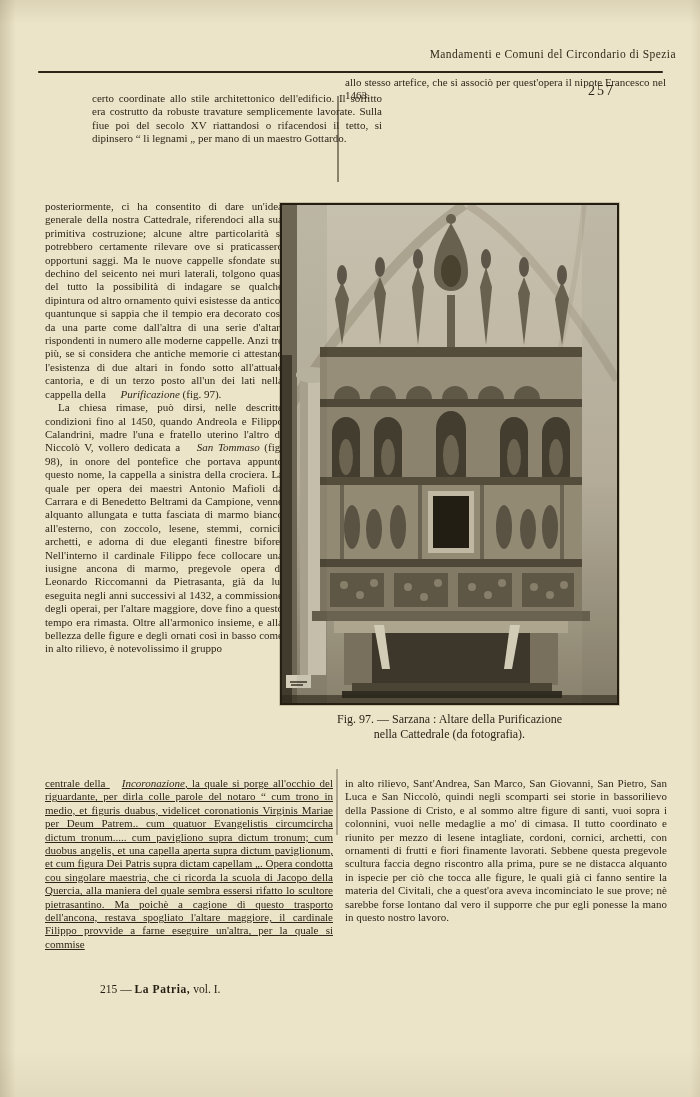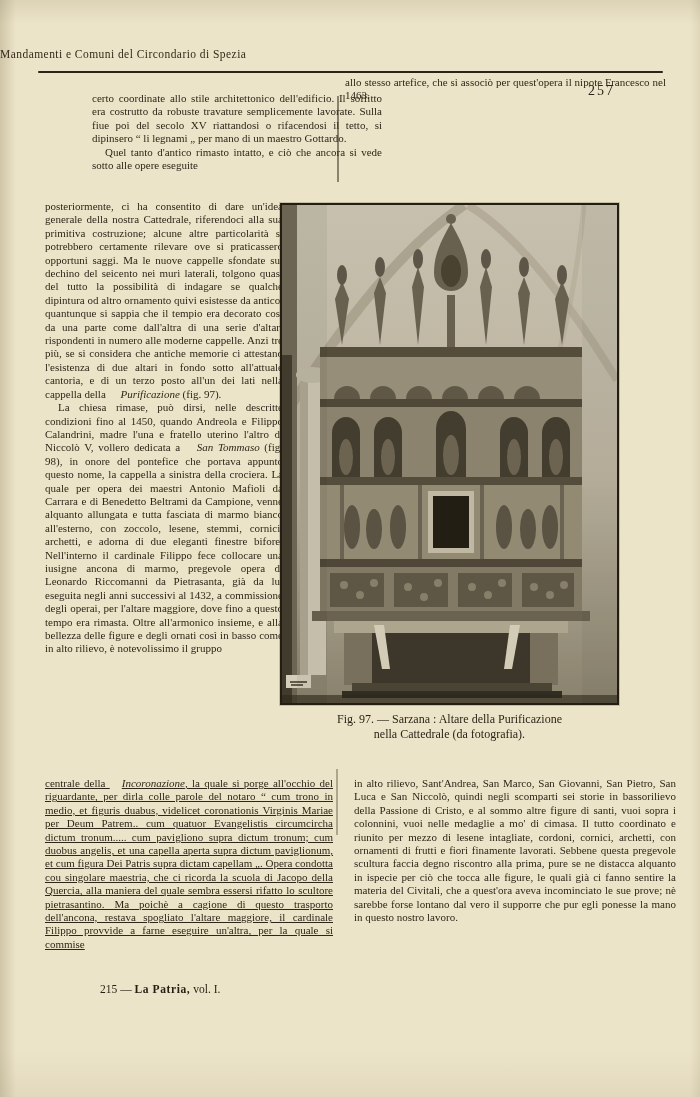--- a/index.html
+++ b/index.html
@@ -13,41 +13,41 @@
     background-image:
       linear-gradient(90deg,  rgba(104,88,52,.22), rgba(104,88,52,0) 16px),
       linear-gradient(270deg, rgba(104,88,52,.10), rgba(104,88,52,0) 10px),
       linear-gradient(180deg, rgba(104,88,52,.12), rgba(104,88,52,0) 24px),
       linear-gradient(0deg,   rgba(104,88,52,.08), rgba(104,88,52,0) 46px);
   }
   .page { position:absolute; inset:0; }
 
   .running-title {
     position:absolute; top:48px; left:0; width:676px;
-    text-align:left; font-size:11.5px; letter-spacing:.45px; color:#322a1a;
+    text-align:right; font-size:11.5px; letter-spacing:.45px; color:#322a1a;
   }
   .page-number {
     position:absolute; top:43px; left:588px;
     font-size:14px; letter-spacing:2px; color:#2b2418;margin-top:40px;
   }
   .header-rule {
     position:absolute; top:71px; left:38px; width:625px; height:2px;
     background:#2a2316; border-radius:1px;
   }
 
   .seg {
     position:absolute; text-align:justify;
     font-size:11px; line-height:13.4px; color:#2e2719;
   }
   .seg p.indent { text-indent:13px; }
   .seg-a  { left:45px;  top:92px;  width:290px; height:108px; overflow:hidden;margin-left:47px; }
   .seg-b  { left:45px;  top:200px; width:238px; height:576px; overflow:hidden; }
   .seg-c  { left:45px;  top:777px; width:288px; height:214px; overflow:hidden;text-decoration:underline; }
   .seg-r1 { left:345px; top:76px;  width:321px; height:102px; overflow:hidden; }
-  .seg-r2 { left:354px; top:777px; width:322px; height:198px; overflow:hidden; }
+  .seg-r2 { left:345px; top:777px; width:322px; height:198px; overflow:hidden; }
   .seg i { font-style:italic;margin-left:12px; }
 
   .col-divider { position:absolute; width:2px; }
   .divider-top    { left:337px; top:96px;  height:86px; background:rgba(60,50,34,.55); }
   .divider-bottom { left:336px; top:769px; height:66px; background:rgba(60,50,34,.35); }
 
   .photo {
     position:absolute; left:280px; top:203px; width:339px; height:502px;
     border:2px solid #241d12; background:#c6bfae;
     box-shadow:0 0 0 1px rgba(90,78,50,.25);
@@ -69,21 +69,20 @@
 
   <div class="running-title">Mandamenti e Comuni del Circondario di Spezia</div>
   <div class="page-number">257</div>
   <div class="header-rule"></div>
 
   <div class="col-divider divider-top"></div>
   <div class="col-divider divider-bottom"></div>
 
   <section class="seg seg-a">
     <p>certo coordinate allo stile architettonico dell'edificio. Il soffitto era costrutto da robuste travature semplicemente lavorate. Sulla fiue poi del secolo XV riattandosi o rifacendosi il tetto, si dipinsero “ li legnami „ per mano di un maestro Gottardo.</p>
-    <p class="indent">Quel tanto d'antico rimasto intatto, e ciò che ancora si vede sotto alle opere eseguite</p>
   </section>
 
   <section class="seg seg-b">
     <p><span>posteriormente, ci ha consentito di dare un'idea generale della nostra Cattedrale, riferendoci alla sua primitiva costruzione; alcune altre particolarità si potrebbero certamente rilevare ove si praticassero opportuni saggi. Ma le nuove cappelle sfondate sul dechino del seicento nei muri laterali, tolgono quasi del tutto la possibilità di indagare se qualche dipintura od altro ornamento quivi esistesse da antico, quantunque si sappia che il tempio era decorato così da una parte come dall'altra di una serie d'altari rispondenti in numero alle moderne cappelle. Anzi tre più, se si considera che antiche memorie ci attestano l'esistenza di due altari in fondo sotto all'attuale cantoria, e di un terzo posto all'un dei lati nella cappella della </span><i>Purificazione</i><span> (fig. 97).</span></p>
     <p class="indent"><span>La chiesa rimase, può dirsi, nelle descritte condizioni fino al 1450, quando Andreola e Filippo Calandrini, madre l'una e fratello uterino l'altro di Niccolò V, vollero dedicata a </span><i>San Tommaso</i><span> (fig. 98), in onore del pontefice che portava appunto questo nome, la cappella a sinistra della crociera. La quale per opera dei maestri Antonio Mafioli da Carrara e di Benedetto Beltrami da Campione, venne alquanto allungata e tutta fasciata di marmo bianco all'esterno, con zoccolo, lesene, stemmi, cornici, archetti, e adorna di due eleganti finestre bifore. Nell'interno il cardinale Filippo fece collocare una iusigne ancona di marmo, pregevole opera di Leonardo Riccomanni da Pietrasanta, già da lui eseguita negli anni successivi al 1432, a commissione degli operai, per l'altare maggiore, dove fino a questo tempo era rimasta. Oltre all'armonico insieme, e alla bellezza delle figure e degli ornati così in basso come in alto rilievo, è notevolissimo il gruppo</span></p>
   </section>
 
   <section class="seg seg-c">
     <p><span>centrale della </span><i>Incoronazione</i><span>, la quale si porge all'occhio del riguardante, per dirla colle parole del notaro “ cum trono in medio, et figuris duabus, videlicet coronationis Virginis Mariae per Deum Patrem.. cum quatuor Evangelistis circumcircha dictum tronum..... cum pavigliono supra dictum tronum; cum duobus angelis, et una capella aperta supra dictum paviglionum, et cum figura Dei Patris supra dictam capellam „. Opera condotta cou singolare maestria, che ci ricorda la scuola di Jacopo della Quercia, alla maniera del quale sembra essersi rifatto lo scultore pietrasantino. Ma poichè a cagione di questo trasporto dell'ancona, restava spogliato l'altare maggiore, il cardinale Filippo provvide a farne eseguire un'altra, per la quale si commise</span></p>
   </section>

